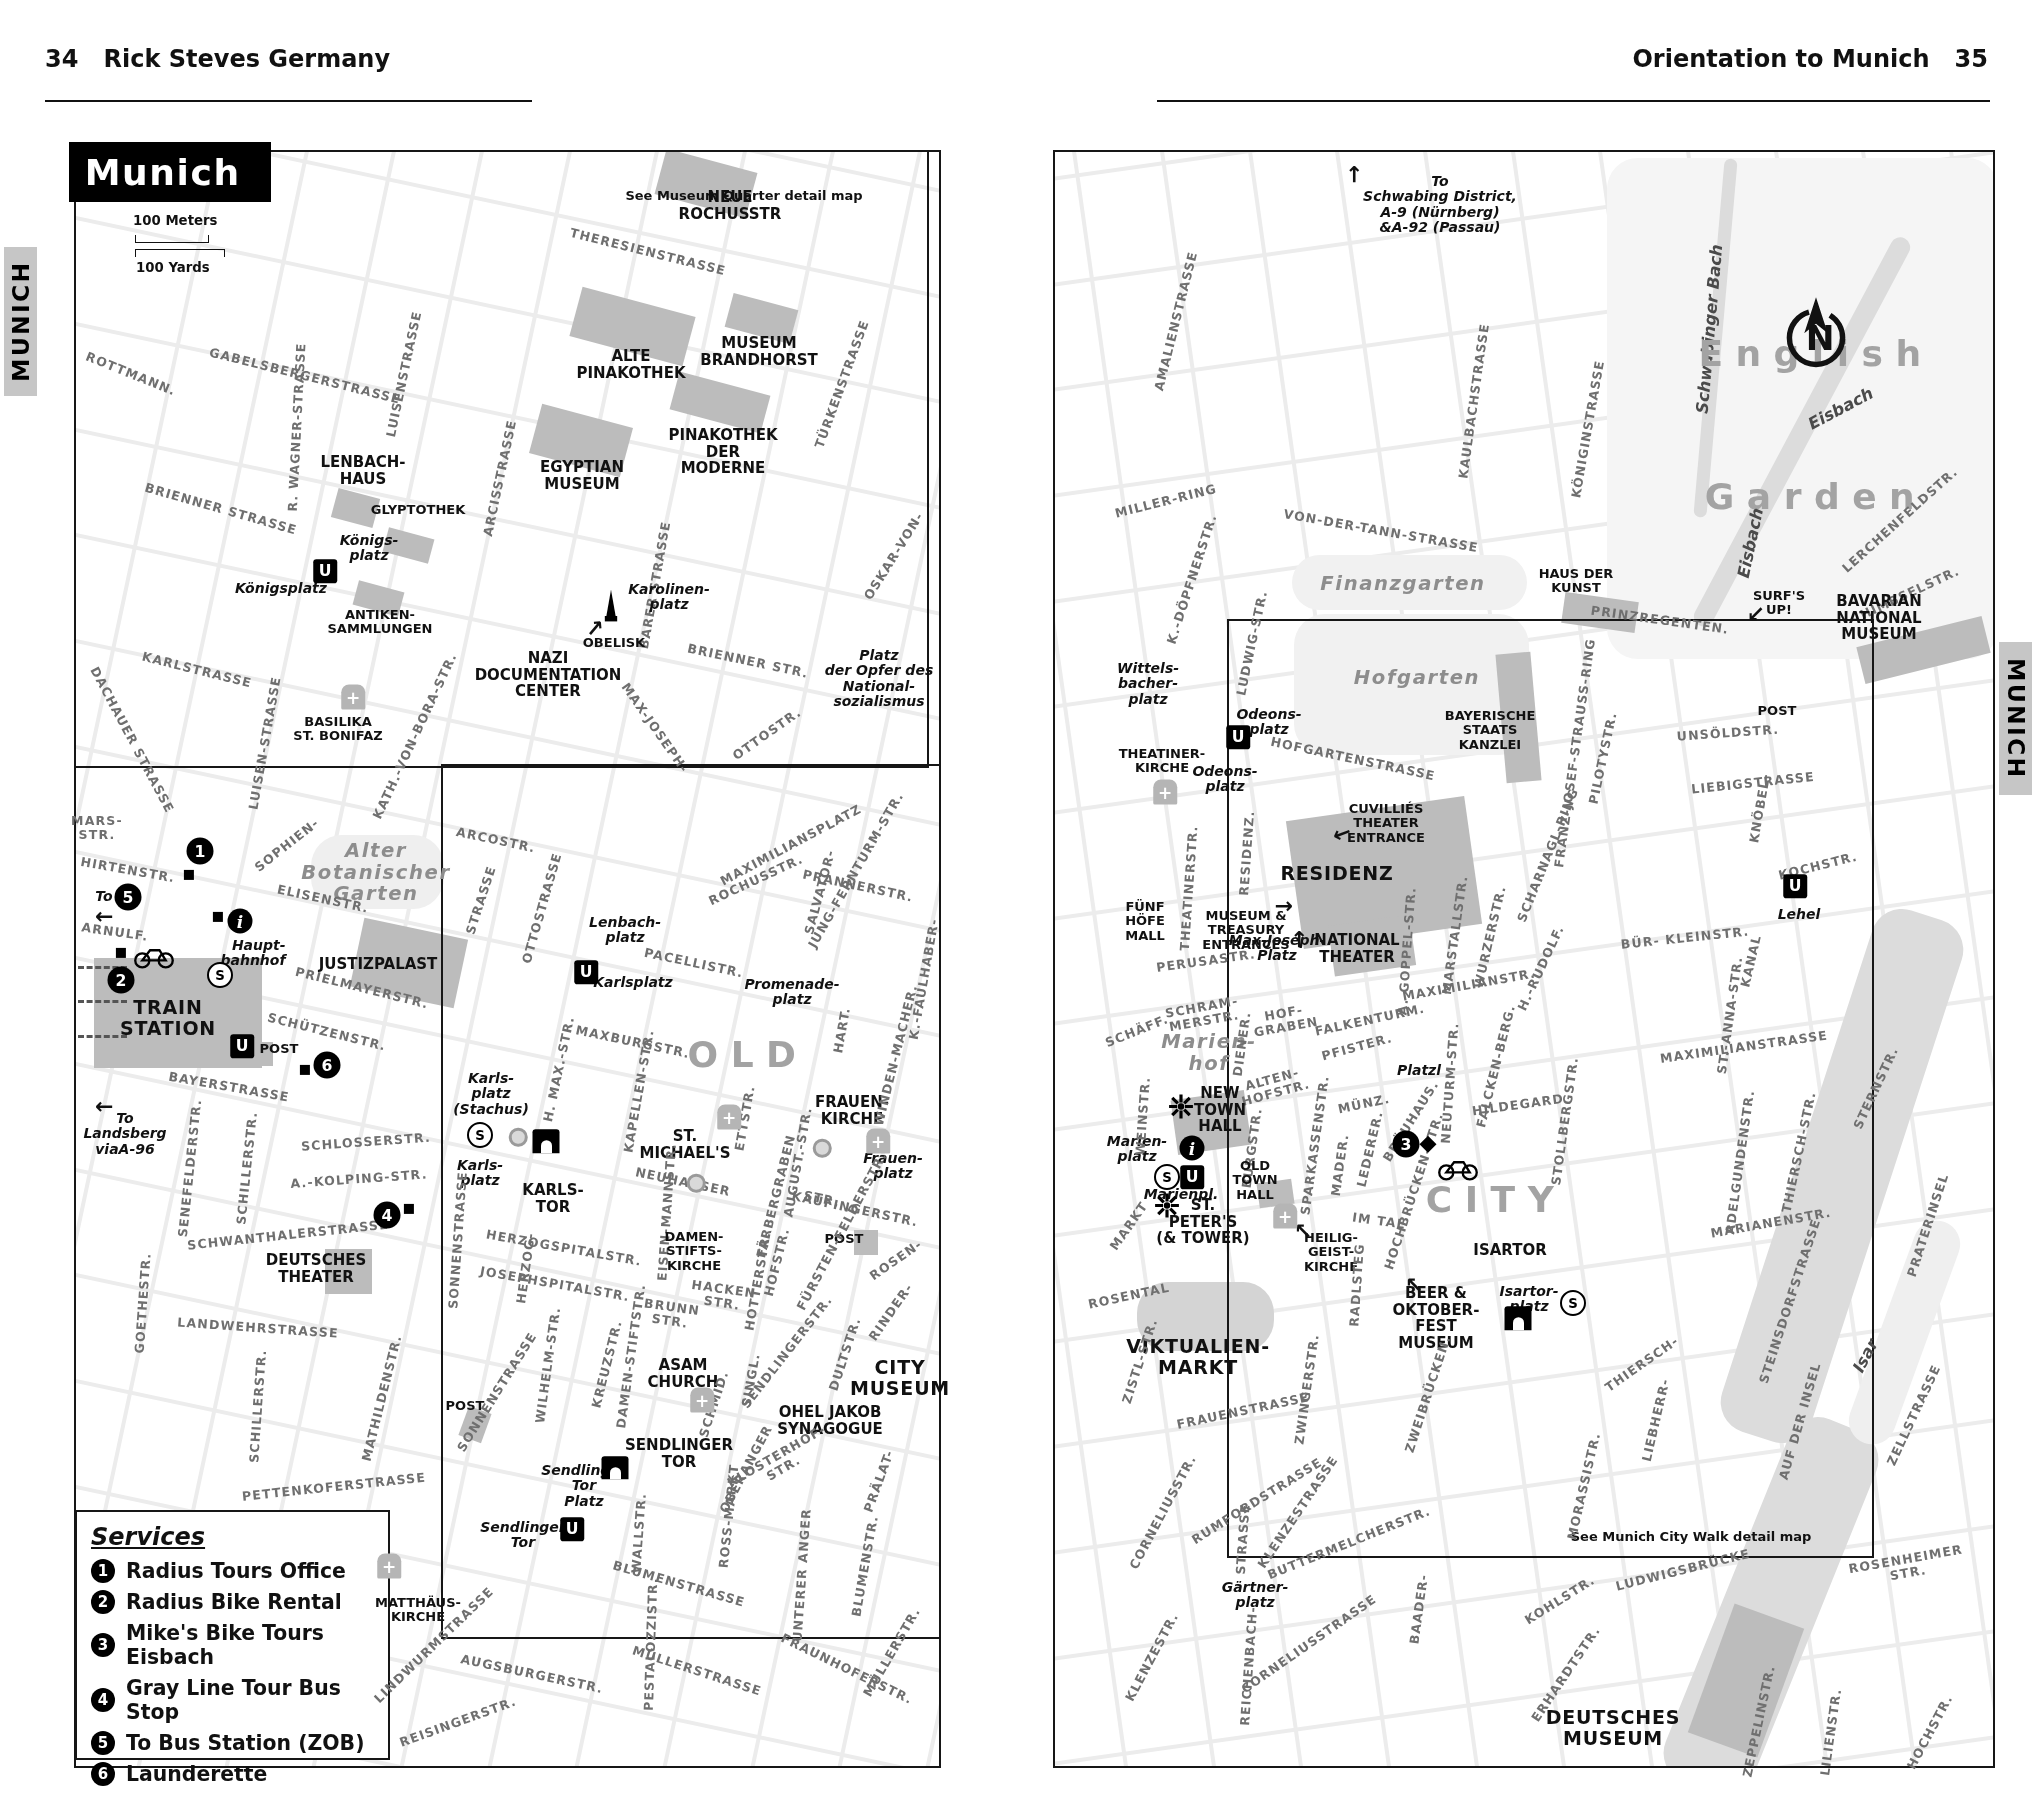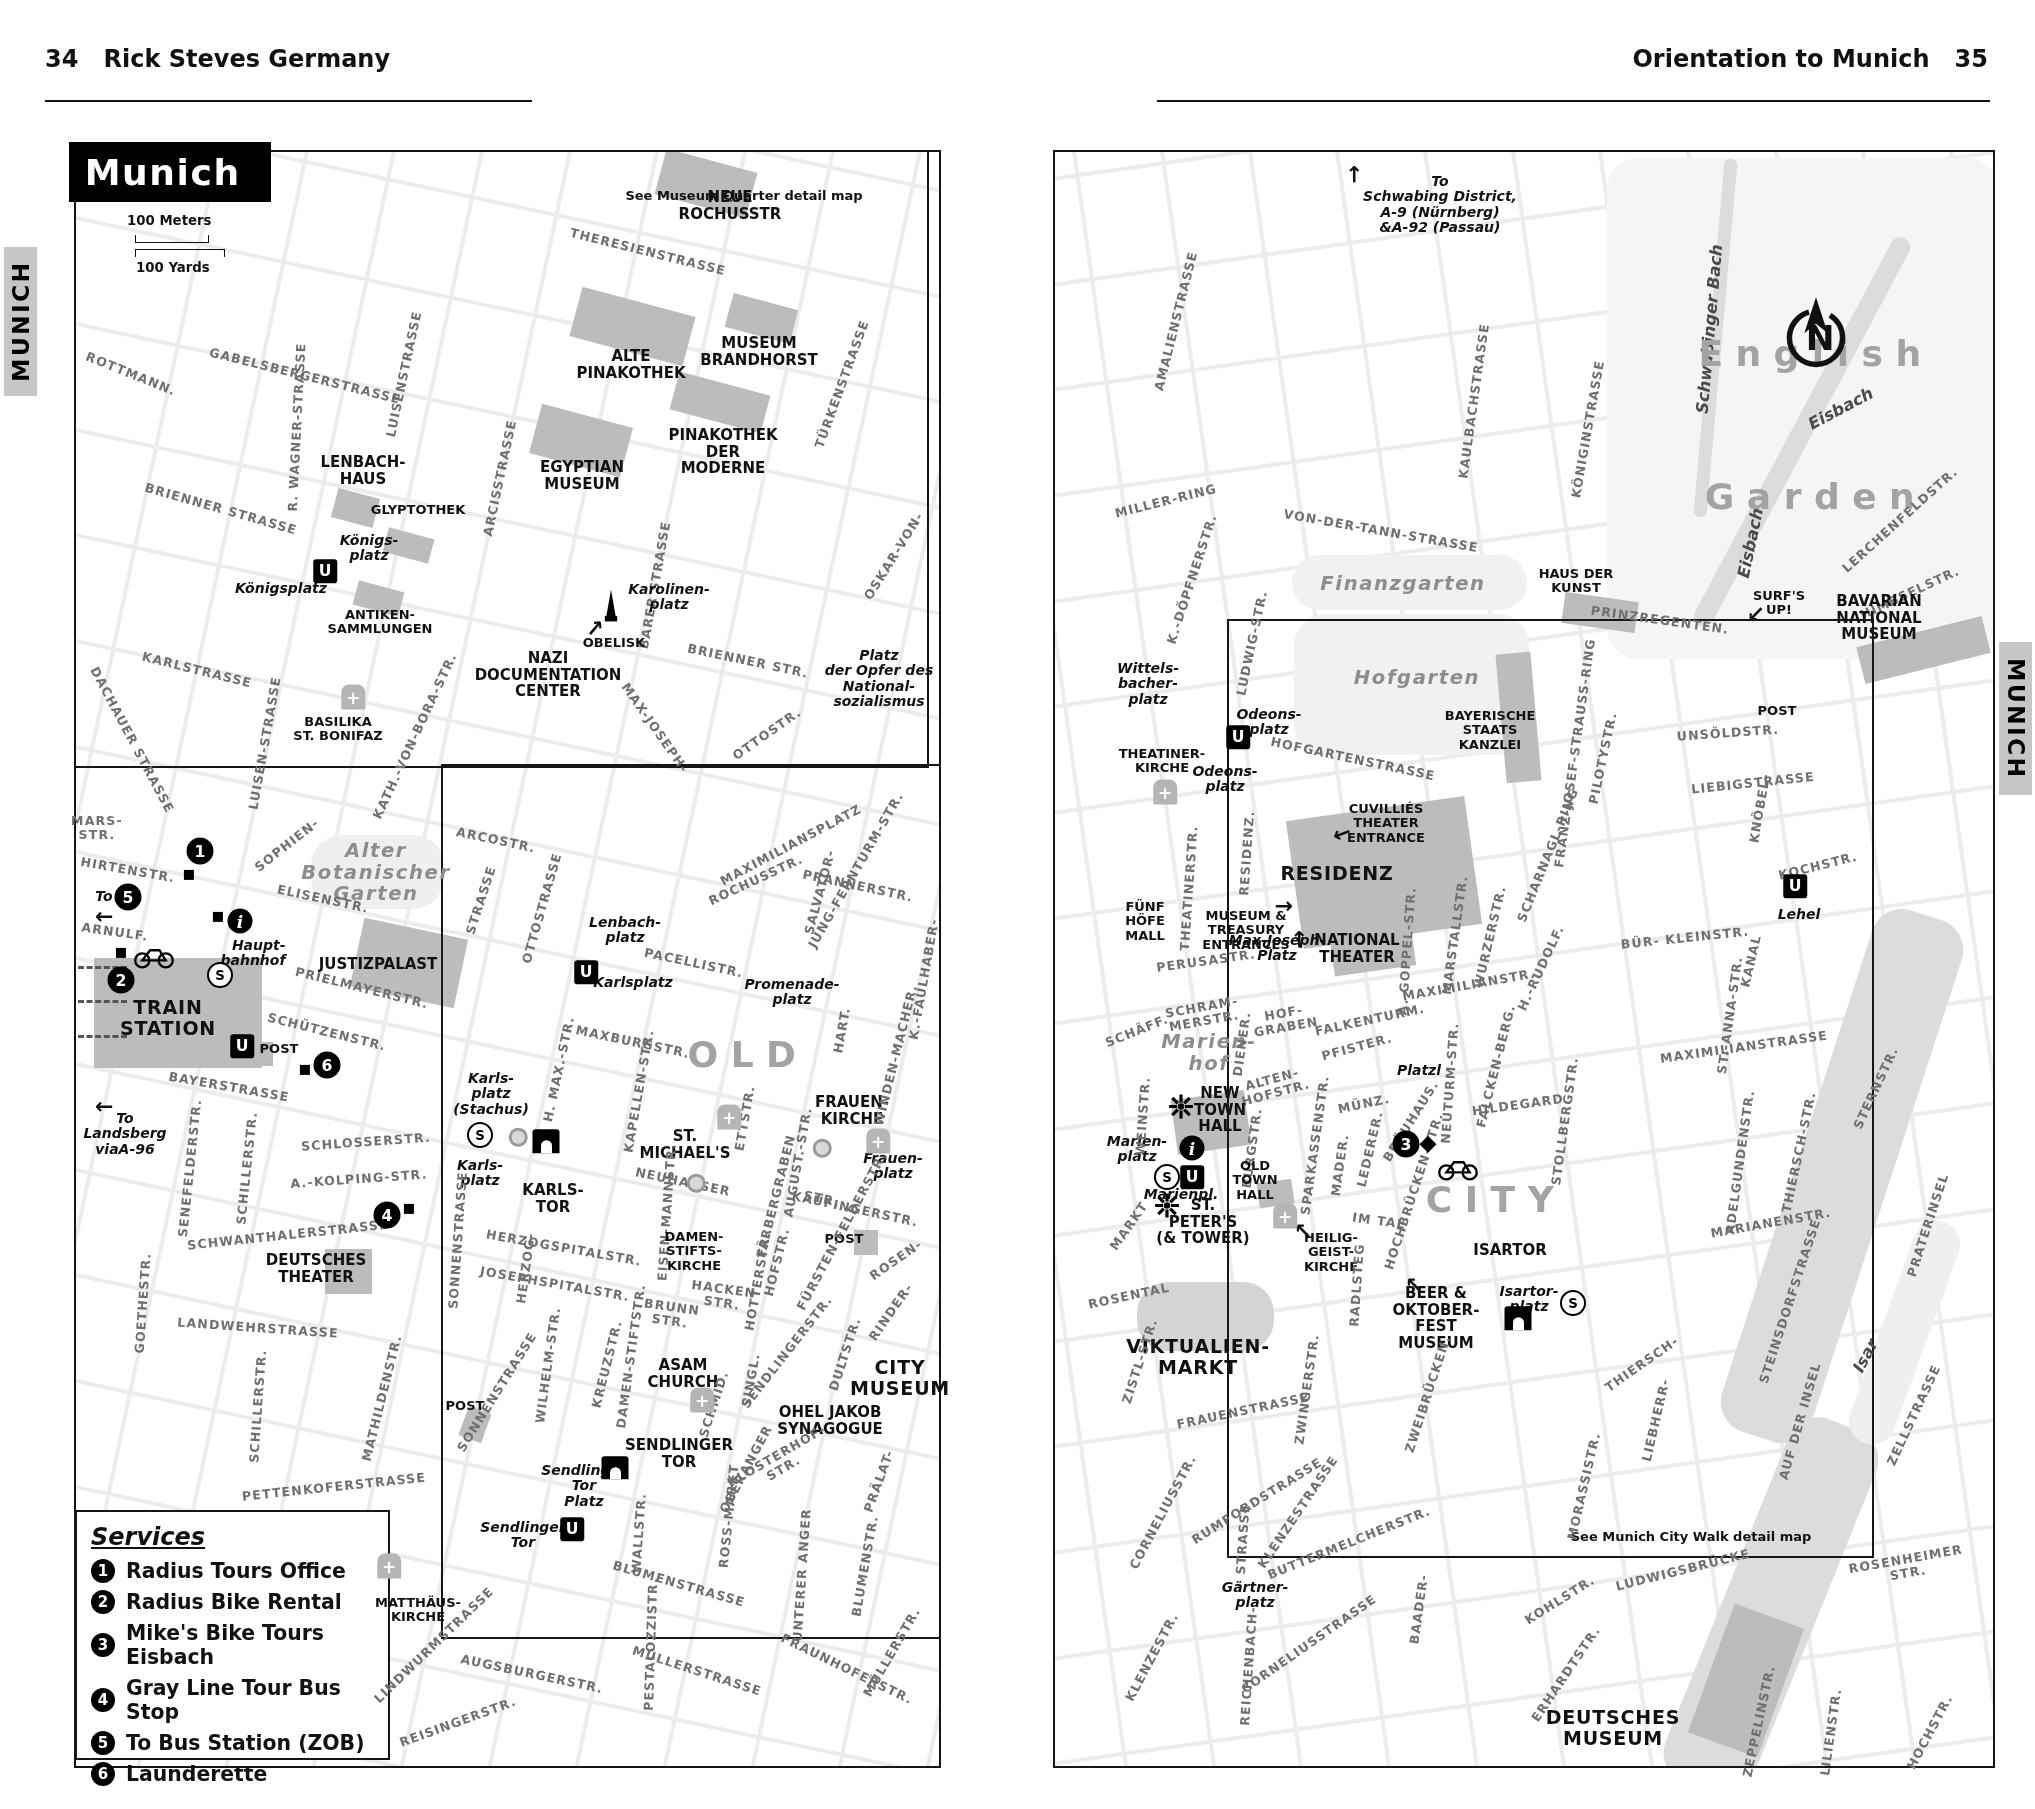--- a/index.html
+++ b/index.html
@@ -165,21 +165,21 @@
       <div class="bld" style="left: 654px; top: 1460px; width: 74px; height: 137px; transform: rotate(20deg);"></div>
       <div class="bld" style="left: 119px; top: 943px; width: 74px; height: 55px; transform: rotate(-8deg);"></div>
       <div class="bld" style="left: 203px; top: 1029px; width: 35px; height: 25px; transform: rotate(-8deg);"></div>
     </div>
 
   <div class="inbox" style="left:74px;top:150px;width:851px;height:614px;"></div>
   <div class="inbox" style="left:441px;top:764px;width:496px;height:871px;"></div>
   <div class="inbox" style="left:1227px;top:619px;width:643px;height:935px;"></div>
 
   <div class="titlebox" style="left:69px;top:142px;width:186px;height:60px;">Munich</div>
-  <div class="scale" style="left:127px;top:213px;text-align:center;">100 Meters</div>
+  <div class="scale" style="left:133px;top:213px;text-align:center;">100 Meters</div>
   <div class="scale br" style="left:135px;top:235px;width:72px;height:7px;border-left:1.6px solid;border-right:1.6px solid;border-bottom:1.6px solid;"></div>
   <div class="scale br" style="left:135px;top:249px;width:88px;height:7px;border-left:1.6px solid;border-right:1.6px solid;border-top:1.6px solid;"></div>
   <div class="scale" style="left:136px;top:260px;">100 Yards</div>
 
   <div class="lbl pls" style="left:744px;top:196px;transform:translate(-50%,-50%);">See Museum Quarter detail map</div>
   <div class="lbl pls" style="left:1691px;top:1537px;transform:translate(-50%,-50%);">See Munich City Walk detail map</div>
 
   <div style="position:absolute;left:78px;top:966px;width:49px;border-top:3.1px dashed #555;"></div>
   <div style="position:absolute;left:78px;top:1000px;width:49px;border-top:3.1px dashed #555;"></div>
   <div style="position:absolute;left:78px;top:1035px;width:49px;border-top:3.1px dashed #555;"></div>

